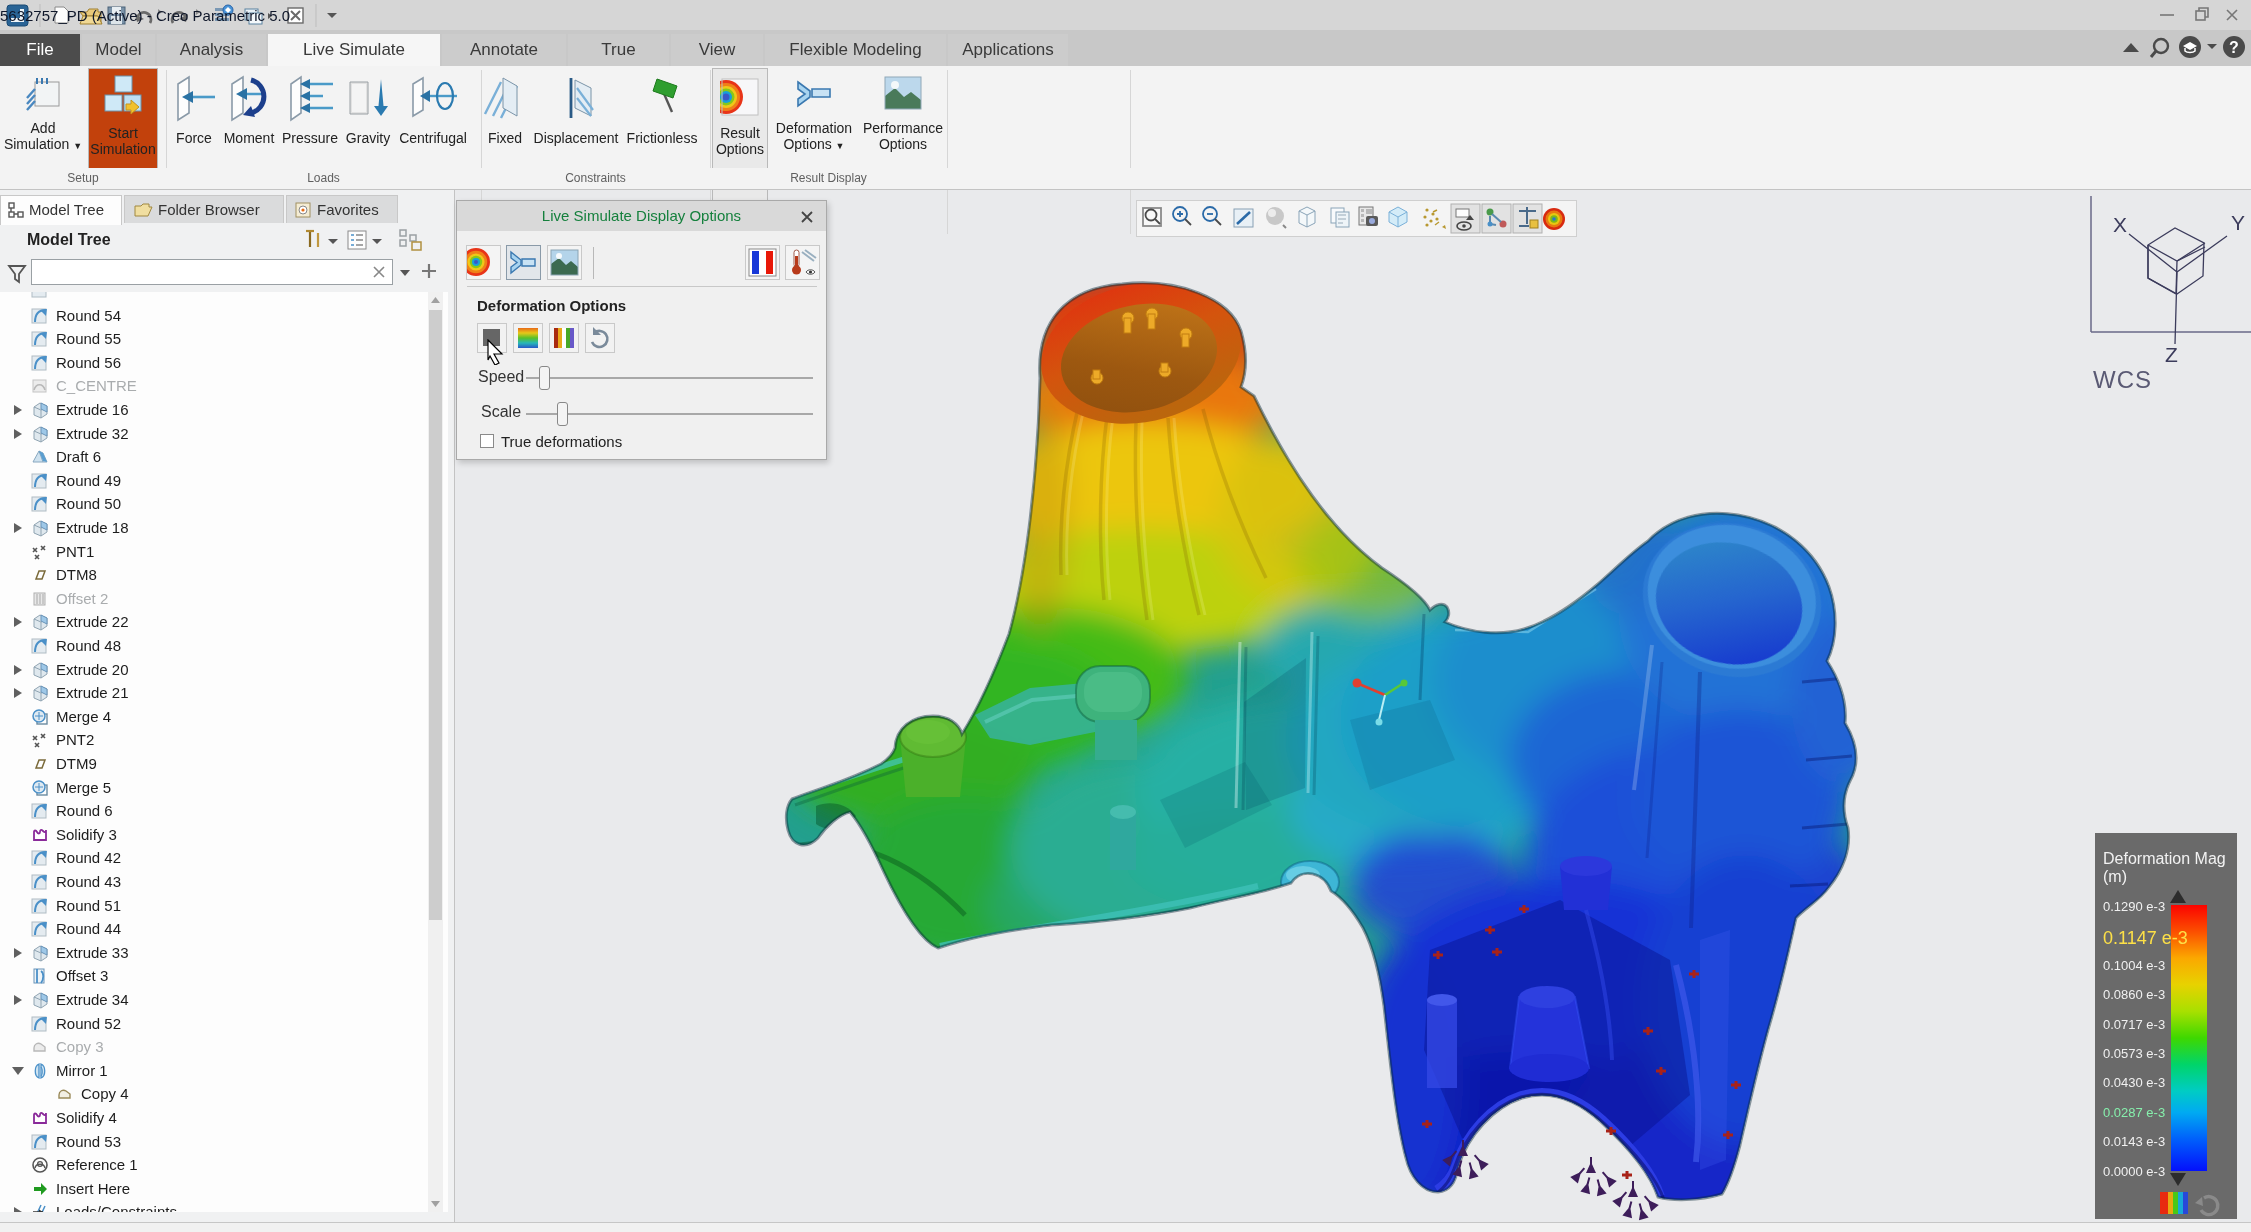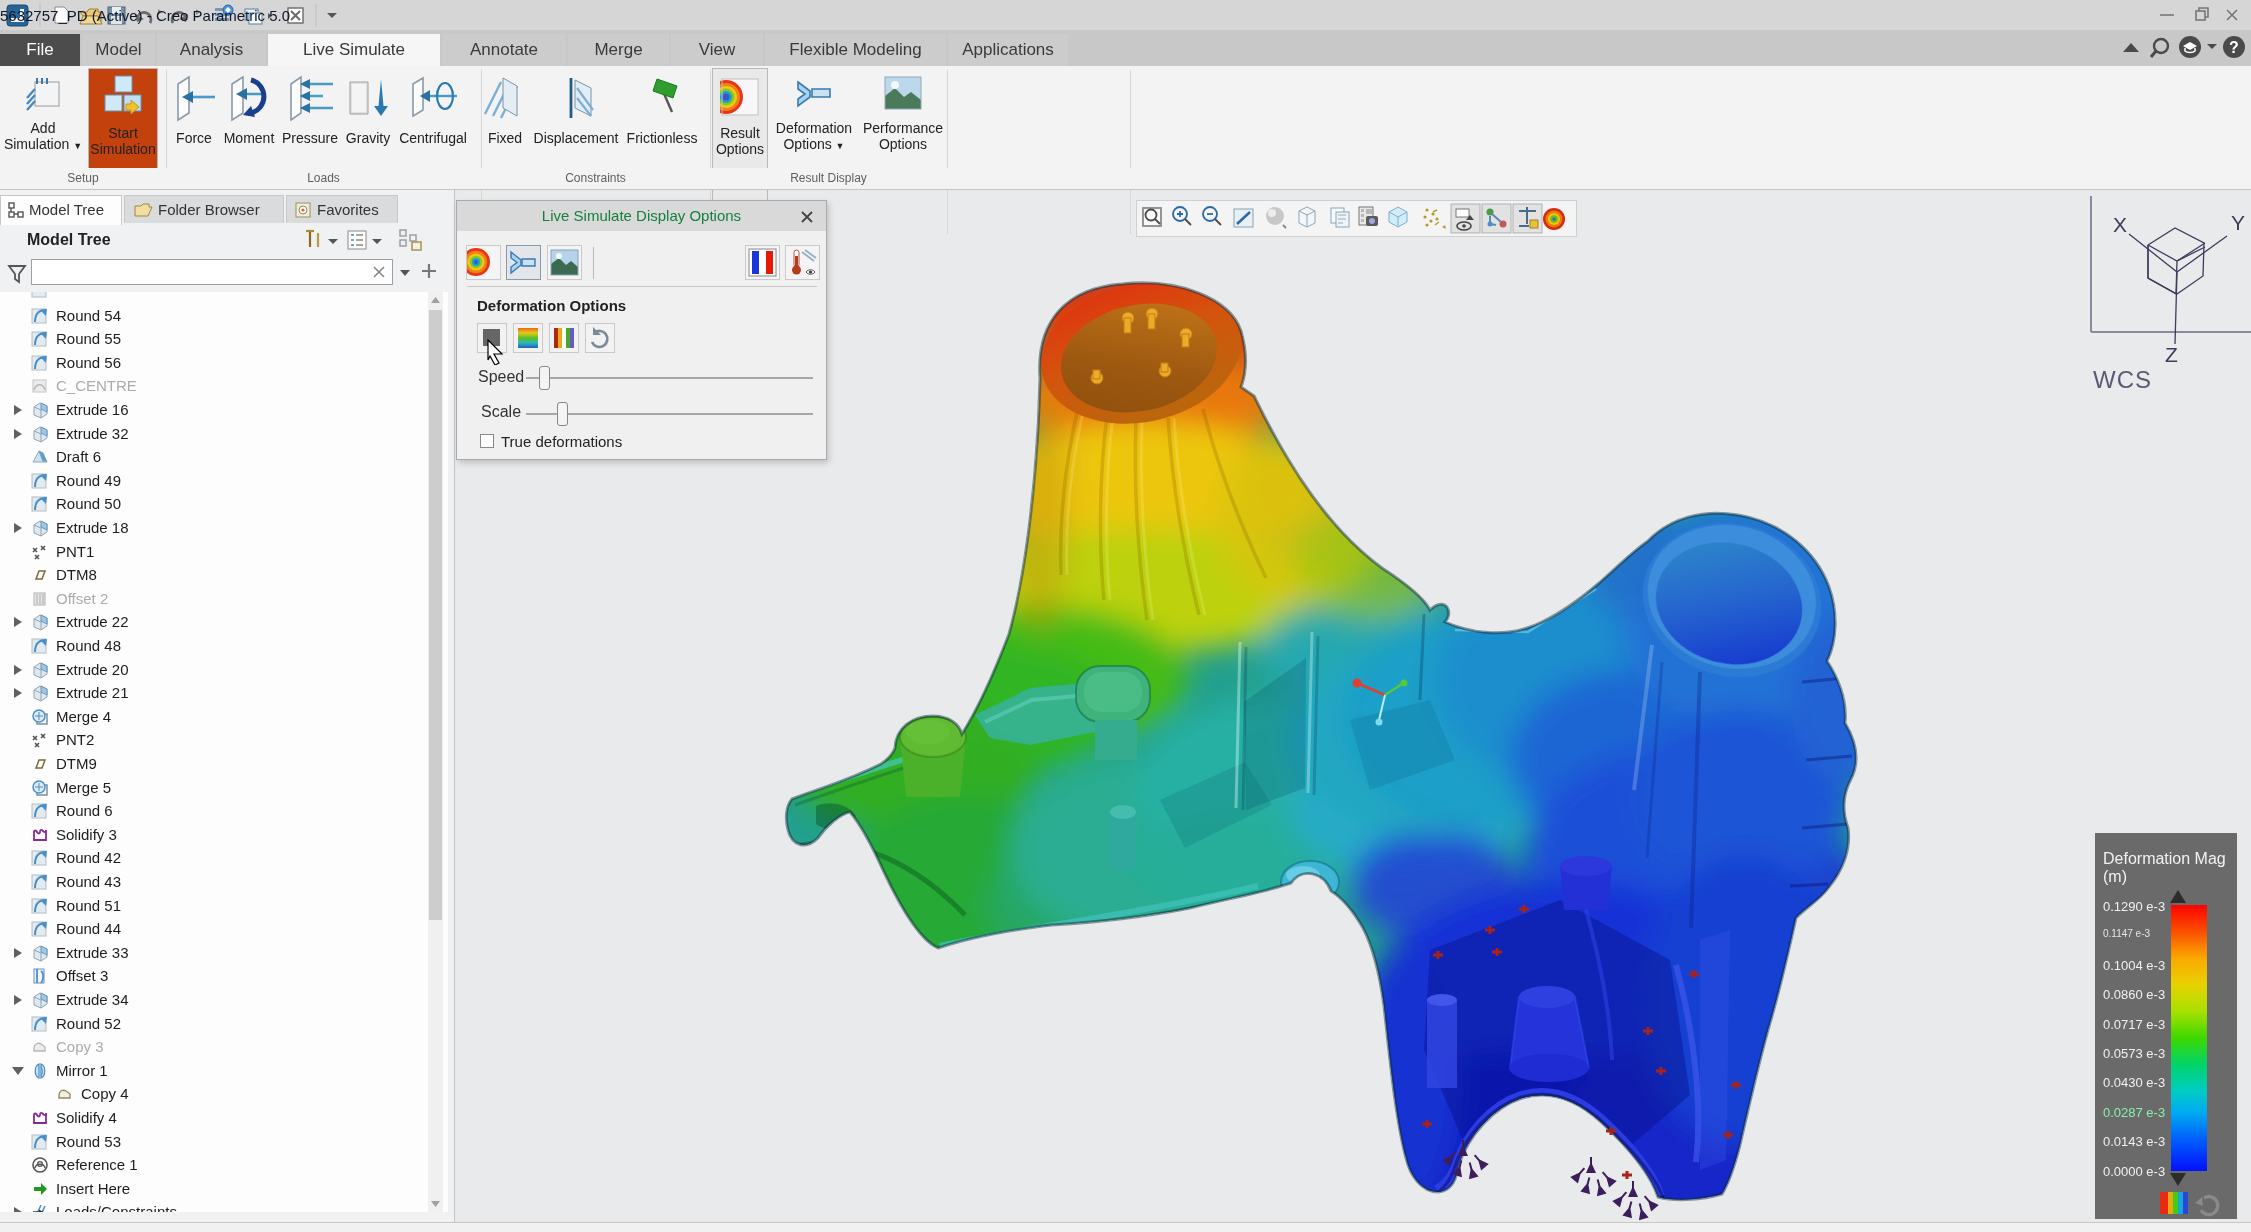--- a/index.html
+++ b/index.html
@@ -98,21 +98,21 @@
     </g>
   </svg>
 </div>
 <div id="title">5632757_PD (Active) - Creo Parametric 5.0</div>
 <div id="tabrow">
   <div class="tab file" style="left:0;width:80px">File</div>
   <div class="tab" style="left:82px;width:73px">Model</div>
   <div class="tab" style="left:157px;width:109px">Analysis</div>
   <div class="tab active" style="left:268px;width:172px">Live Simulate</div>
   <div class="tab" style="left:442px;width:124px">Annotate</div>
-  <div class="tab" style="left:568px;width:101px">Merge</div>
+  <div class="tab" style="left:568px;width:101px">True</div>
   <div class="tab" style="left:671px;width:92px">View</div>
   <div class="tab" style="left:765px;width:181px">Flexible Modeling</div>
   <div class="tab" style="left:948px;width:120px">Applications</div>
   <svg width="130" height="36" viewBox="0 0 130 36" style="position:absolute;right:6px;top:0">
     <path d="M8 22l8-9 8 9z" fill="#4a4a4a"></path>
     <circle cx="46" cy="16" r="7" stroke="#4a4a4a" stroke-width="2.4" fill="none"></circle>
       <path d="M41 21l-5 6" stroke="#4a4a4a" stroke-width="3"></path>
     <circle cx="75" cy="17" r="11" fill="#4a4a4a"></circle>
       <path d="M68 16l7-4 7 4-7 4z" fill="#fff"></path>
       <path d="M70 18v3c2 2 8 2 10 0v-3" stroke="#fff" stroke-width="1.5" fill="none"></path>
@@ -1001,21 +1001,21 @@
         <rect x="0" y="0" width="8" height="22" fill="#e82a10"></rect>
         <rect x="8" y="0" width="5" height="22" fill="#e8a810"></rect>
         <rect x="13" y="0" width="5" height="22" fill="#48c818"></rect>
         <rect x="18" y="0" width="5" height="22" fill="#18a8d8"></rect>
         <rect x="23" y="0" width="5" height="22" fill="#2848d8"></rect>
       </g>
     <path d="M109 365a9 9 0 1 1-3 12" stroke="#8a8a8a" stroke-width="3.4" fill="none"></path>
       <path d="M100 370l8 3-1-9z" fill="#8a8a8a"></path>
   </svg>
   <div style="position:absolute;left:8px;top:66px;width:70px;white-space:nowrap;font-size:13px;color:#f0f0f0">0.1290 e-3</div>
-<div style="position:absolute;left:8px;top:95px;width:70px;white-space:nowrap;font-size:10px;color:#e5e5e5">0.1147 e-3</div>
+<div style="position:absolute;left:8px;top:95px;width:70px;white-space:nowrap;font-size:18px;color:#fde047">0.1147 e-3</div>
 <div style="position:absolute;left:8px;top:125px;width:70px;white-space:nowrap;font-size:13px;color:#f0f0f0">0.1004 e-3</div>
 <div style="position:absolute;left:8px;top:154px;width:70px;white-space:nowrap;font-size:13px;color:#f0f0f0">0.0860 e-3</div>
 <div style="position:absolute;left:8px;top:184px;width:70px;white-space:nowrap;font-size:13px;color:#f0f0f0">0.0717 e-3</div>
 <div style="position:absolute;left:8px;top:213px;width:70px;white-space:nowrap;font-size:13px;color:#f0f0f0">0.0573 e-3</div>
 <div style="position:absolute;left:8px;top:242px;width:70px;white-space:nowrap;font-size:13px;color:#f0f0f0">0.0430 e-3</div>
 <div style="position:absolute;left:8px;top:272px;width:70px;white-space:nowrap;font-size:13px;color:#86efac">0.0287 e-3</div>
 <div style="position:absolute;left:8px;top:301px;width:70px;white-space:nowrap;font-size:13px;color:#f0f0f0">0.0143 e-3</div>
 <div style="position:absolute;left:8px;top:331px;width:70px;white-space:nowrap;font-size:13px;color:#f0f0f0">0.0000 e-3</div>
 </div>
 <div id="dialog">

